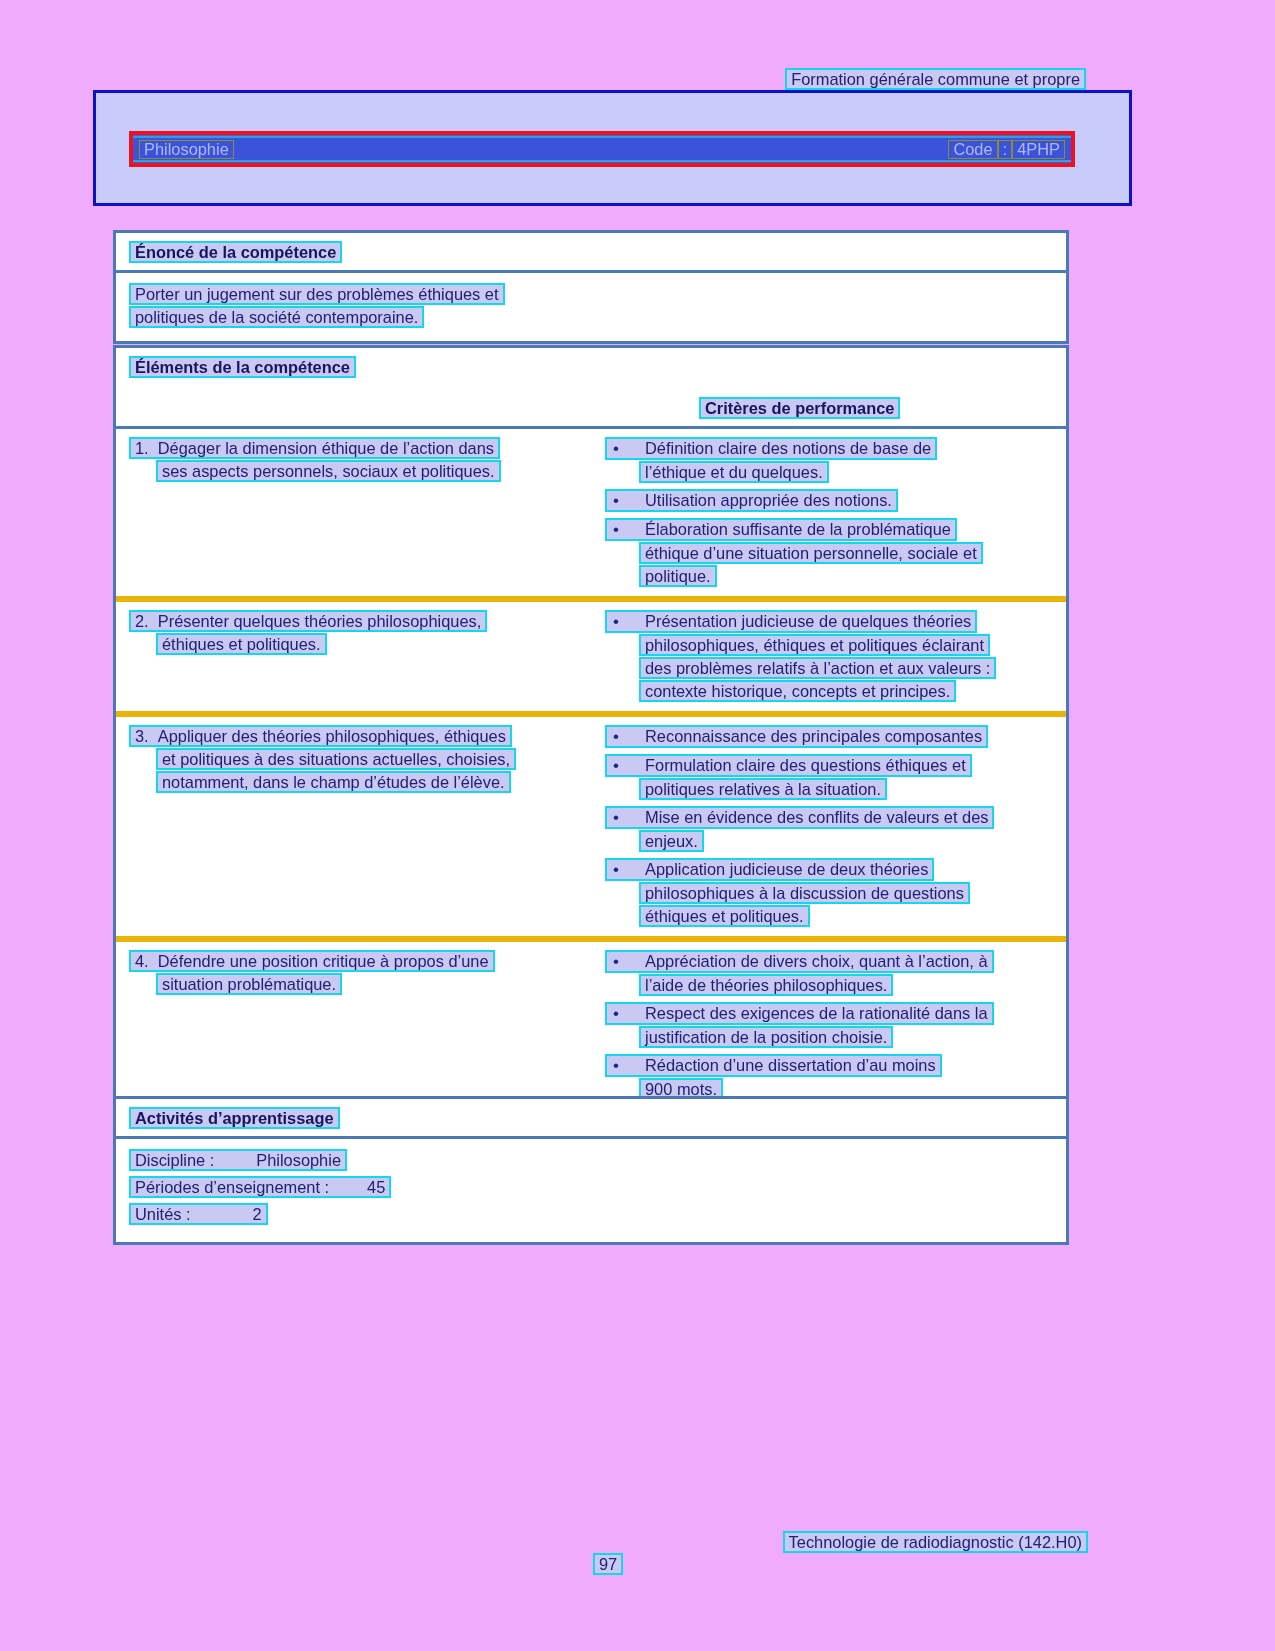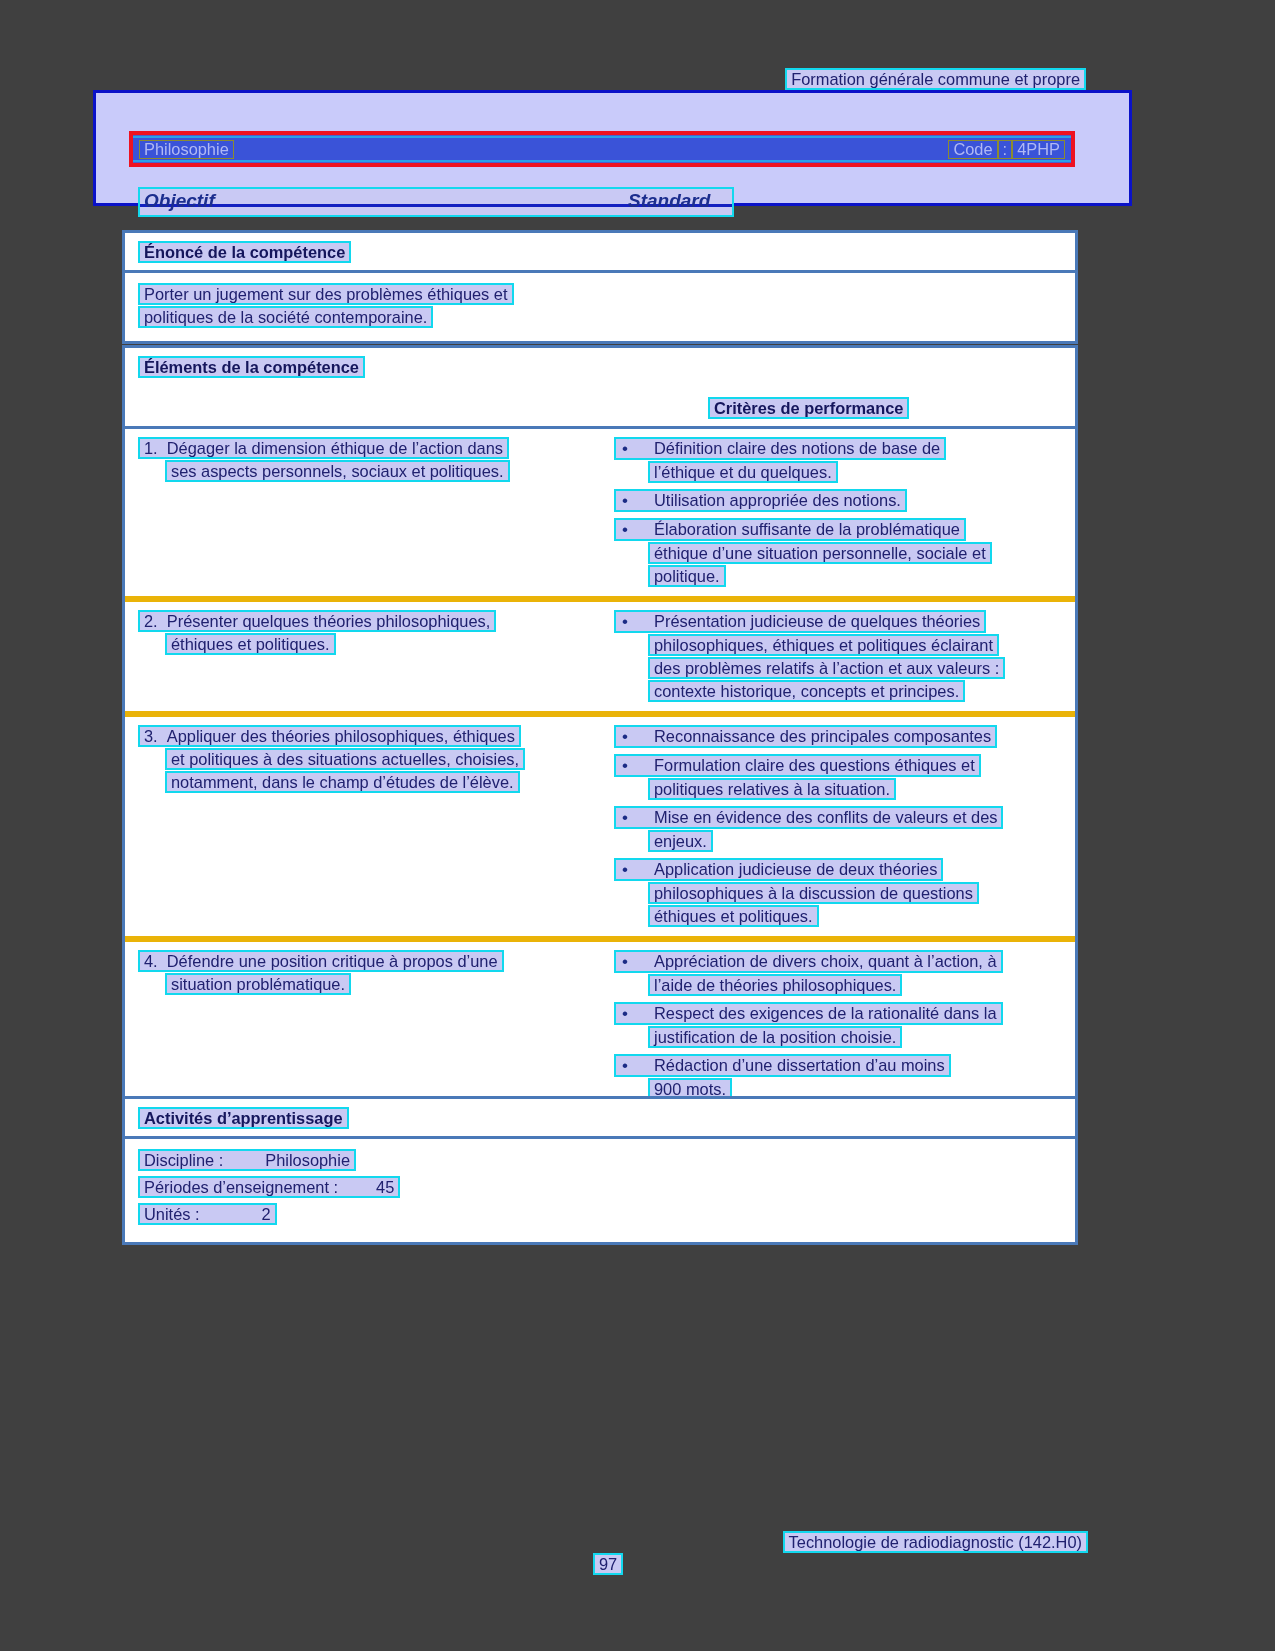--- a/index.html
+++ b/index.html
@@ -1,17 +1,17 @@
 <!DOCTYPE html>
 <html><head>
 <meta charset="utf-8">
 <style>
   html,body { margin:0; padding:0; background:#ffffff; }
   body { font-family:"Liberation Sans", sans-serif; color:#20216f; }
-  .page { position:relative; width:1275px; height:1651px; background:#404040; overflow:hidden; }
+  .page { position:relative; width:1275px; height:1651px; background:#f0abfc; overflow:hidden; }
 
   
   .hl { display:inline-block; background:#c9c9f3; border:2px solid #12d8ee;
         padding:0 4px; font-size:16.4px; line-height:18px; white-space:nowrap; }
   .bold { font-weight:bold; color:#15165c; }
 
   
   .top-note { position:absolute; top:68px; right:189px; }
 
   
@@ -29,21 +29,21 @@
 
   
   .obj-band { position:absolute; left:42px; bottom:-14px; width:592px; height:26px;
               border:2px solid #12d8ee;
               background:linear-gradient(to bottom, #c9c9f4 0 15px, #1420c0 15px 18px, #c9c9f4 18px);
               }
   .obj-text { position:absolute; top:1px; left:4px; font-size:19px; font-weight:bold; font-style:italic; color:#1c2e8e; }
   .obj-text.standard { left:488px; }
 
   
-  .sec { position:absolute; left:122px; width:956px; box-sizing:border-box;
+  .sec { position:absolute; left:113px; width:956px; box-sizing:border-box;
          border:3px solid #4a79b8; background:#ffffff; }
   .sec-header { padding:8px 0 7px 13px; border-bottom:3px solid #4a79b8; }
   .sec-body { padding:10px 13px 12px 13px; }
   .line { margin-bottom:1px; }
 
   
   .comp-header { display:flex; padding:8px 0 7px 13px; border-bottom:3px solid #4a79b8; }
   .comp-col1 { width:570px; }
   .comp-col2 { flex:1;margin-top:41px; }
   .comp-row { display:flex; padding:8px 10px 8px 13px; }
@@ -80,24 +80,20 @@
     <div class="title-bar">
       <div class="title-band">
         <span class="bar-word">Philosophie</span>
         <span class="code-group">
           <span class="bar-word">Code</span>
           <span class="bar-word">:</span>
           <span class="bar-word">4PHP</span>
         </span>
       </div>
     </div>
-    <div class="obj-band">
-      <span class="obj-text">Objectif</span>
-      <span class="obj-text standard">Standard</span>
-    </div>
   </div>
 
   <div class="sec" style="top:230px;">
     <div class="sec-header">
       <span class="hl bold">Énoncé de la compétence</span>
     </div>
     <div class="sec-body">
       <div class="line"><span class="hl">Porter un jugement sur des problèmes éthiques et</span></div>
       <div class="line"><span class="hl">politiques de la société contemporaine.</span></div>
     </div>

